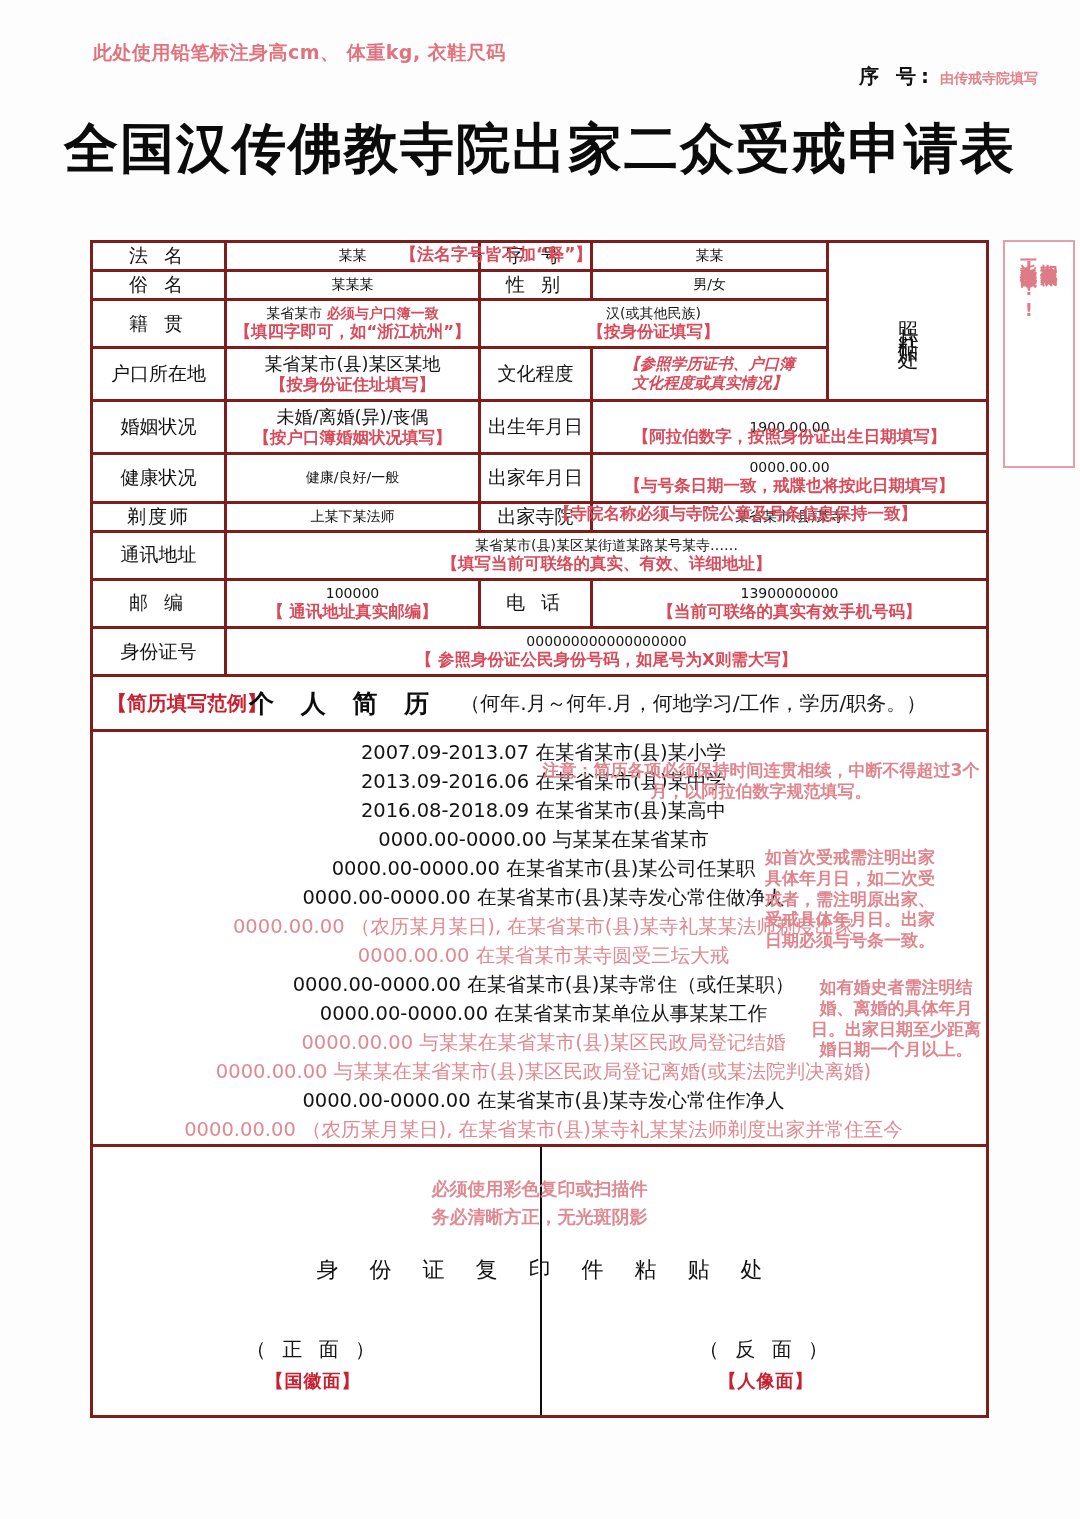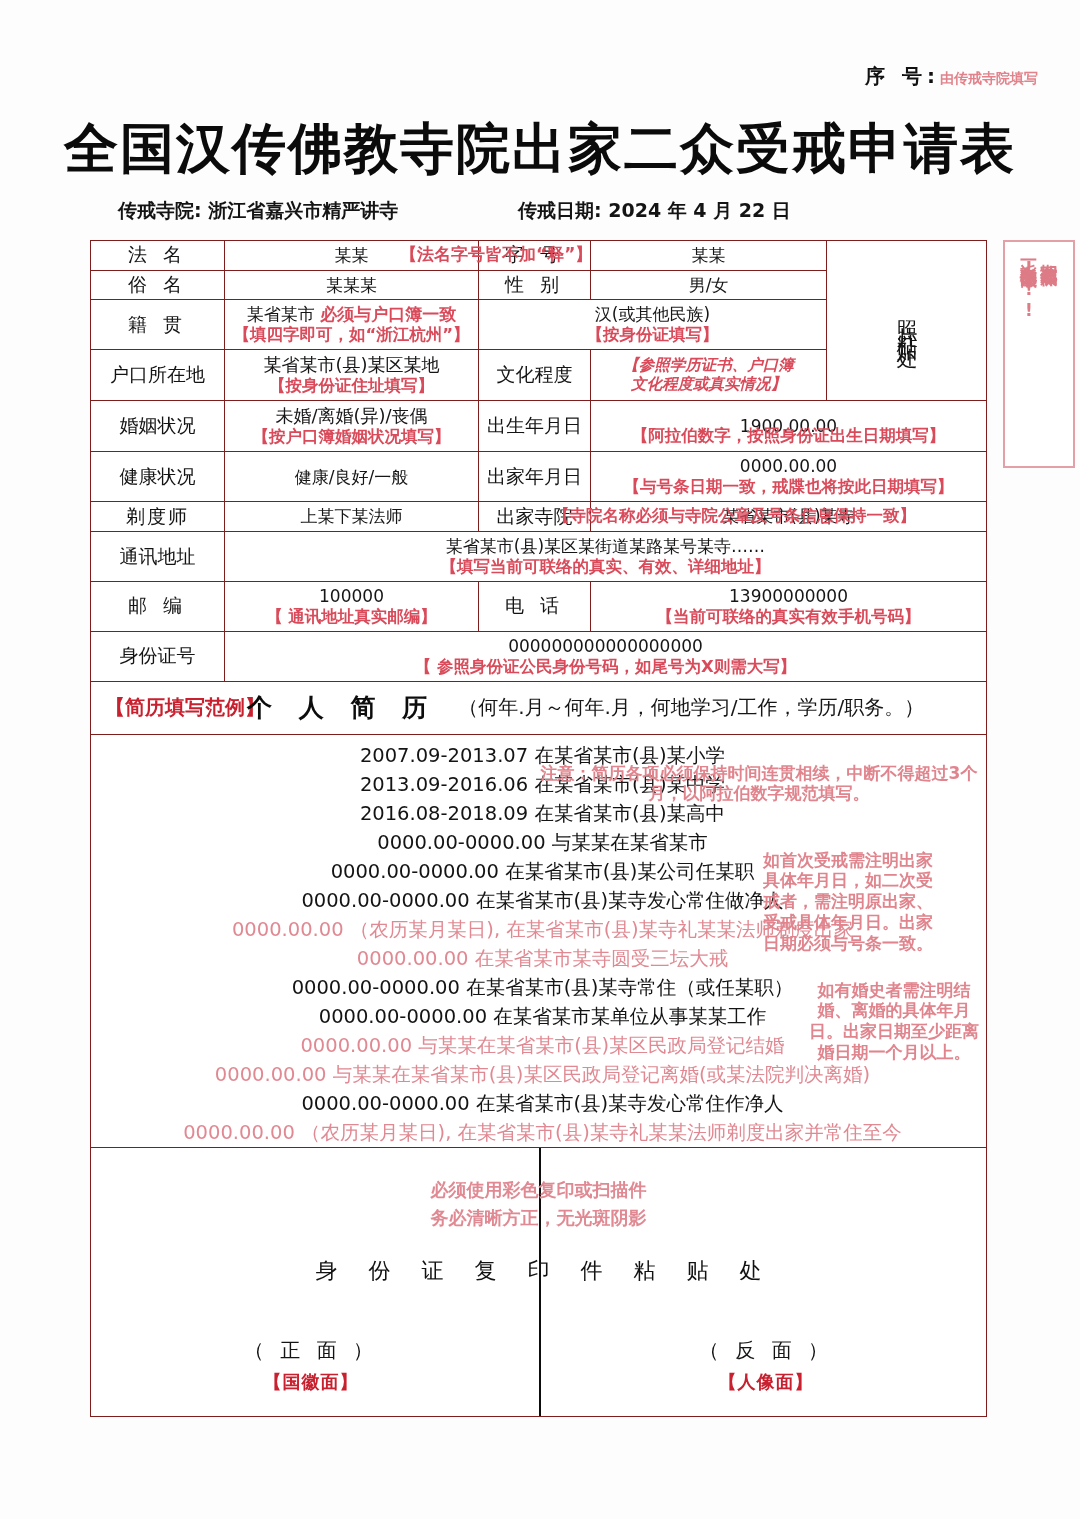--- a/index.html
+++ b/index.html
@@ -32,20 +32,21 @@
     color: #e0737d;
     letter-spacing: 0.5px;
     white-space: nowrap;
   }
   .serial-row {
     position: absolute;
     right: 42px;
     top: 63px;
     display: flex;
     align-items: baseline;
+    gap: 6px;
     white-space: nowrap;
   }
   .serial-label {
     font-size: 20px;
     font-weight: 700;
     color: #111;
     letter-spacing: 5px;
   }
   .serial-value {
     font-size: 14px;
@@ -102,37 +103,37 @@
     left: 90px;
     top: 240px;
     width: 896px;
   }
   table.main {
     border-collapse: collapse;
     width: 896px;
     table-layout: fixed;
   }
   table.main td {
-    border: 1px solid #7f1d1d;
+    border: 3px solid #7f1d1d;
     padding: 0;
     vertical-align: middle;
     text-align: center;
     font-size: 19px;
     color: #141414;
     background: #fff;
     position: relative;
   }
   .lbl {
     font-weight: 500;
     letter-spacing: 5px;
     padding-left: 5px;
     font-size: 19px;
   }
   .val-blk { padding: 4px 2px; line-height: 1.22; }
-  .val-main { font-size: 17px; color: #161616; white-space: nowrap; }
+  .val-main { font-size: 14px; color: #161616; white-space: nowrap; }
   .val-main.small { font-size: 18px; }
   .note {
     color: #d94b5a;
     font-weight: 700;
     font-size: 16.5px;
     white-space: nowrap;
     letter-spacing: 0px;
   }
   .note.tight { font-size: 15.5px; font-style: italic; }
   .note-ov {
@@ -312,38 +313,29 @@
     font-weight: 700;
     color: #c8202e;
     letter-spacing: 1px;
   }
 </style>
 </head>
 <body>
 
 <div class="page">
 
+  <div class="pencil-note">此处使用铅笔标注身高cm、 体重kg, 衣鞋尺码</div>
 
   <div class="serial-row">
     <span class="serial-label">序 号:</span>
     <span class="serial-value">由传戒寺院填写</span>
   </div>
 
   <div class="form-title">全国汉传佛教寺院出家二众受戒申请表</div>
 
-  <div class="meta-line">
-    <div class="meta-temple">
-      <span class="meta-kv">传戒寺院:</span>
-      <span class="meta-v">浙江省嘉兴市精严讲寺</span>
-    </div>
-    <div class="meta-date">
-      <span class="meta-kv">传戒日期:</span>
-      <span class="meta-v">2024 年 4 月  22 日</span>
-    </div>
-  </div>
 
   <div class="banner-note">【法名字号皆不加“释”】</div>
 
   <div class="photo-req">
     <span>期寸色冠装底件</span>
     <span>近一彩免僧白证照!!!</span>
   </div>
 
   <div class="table-wrap">
     <table class="main">

